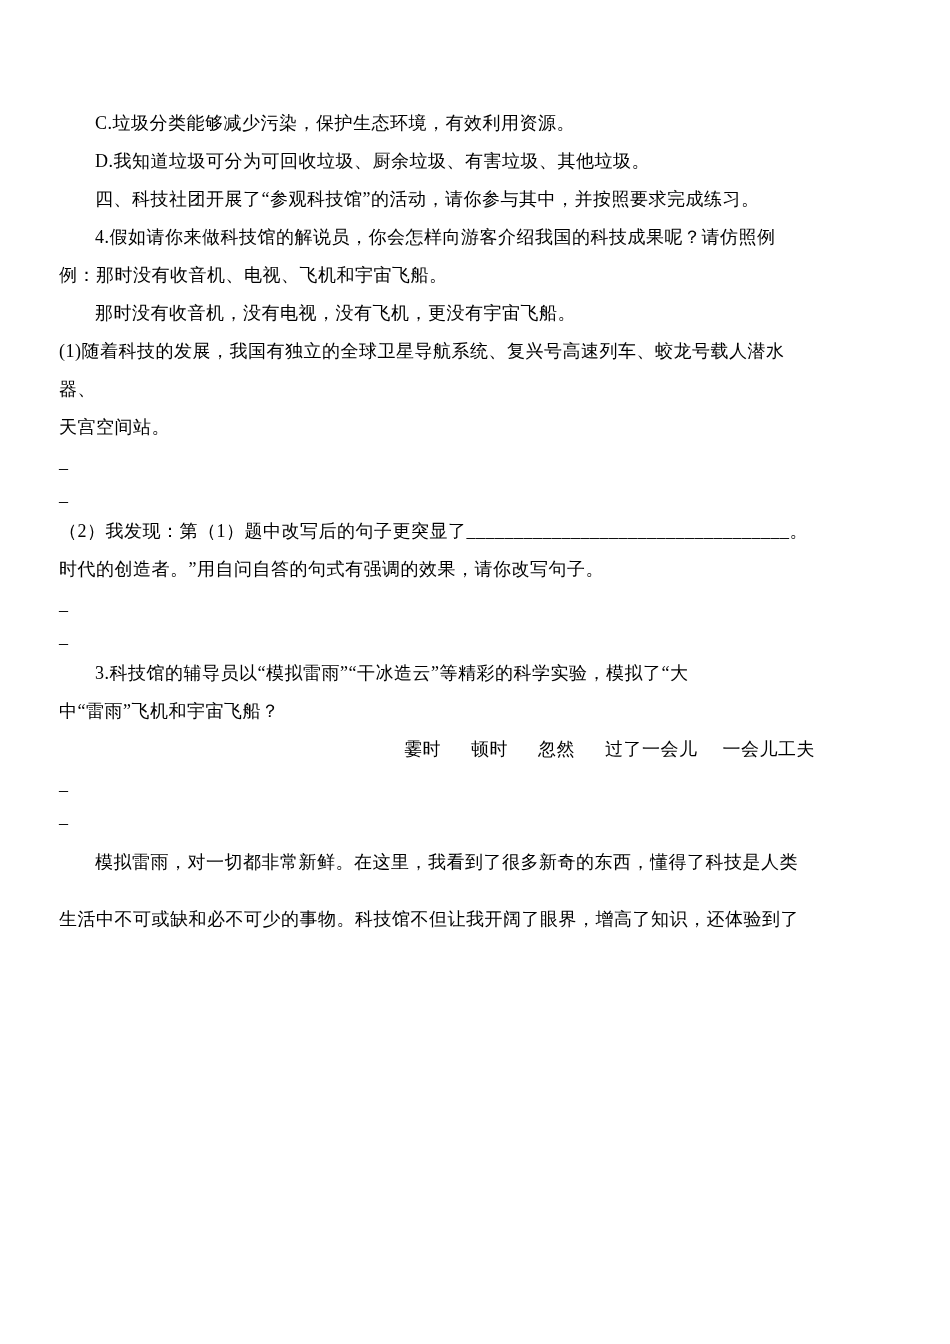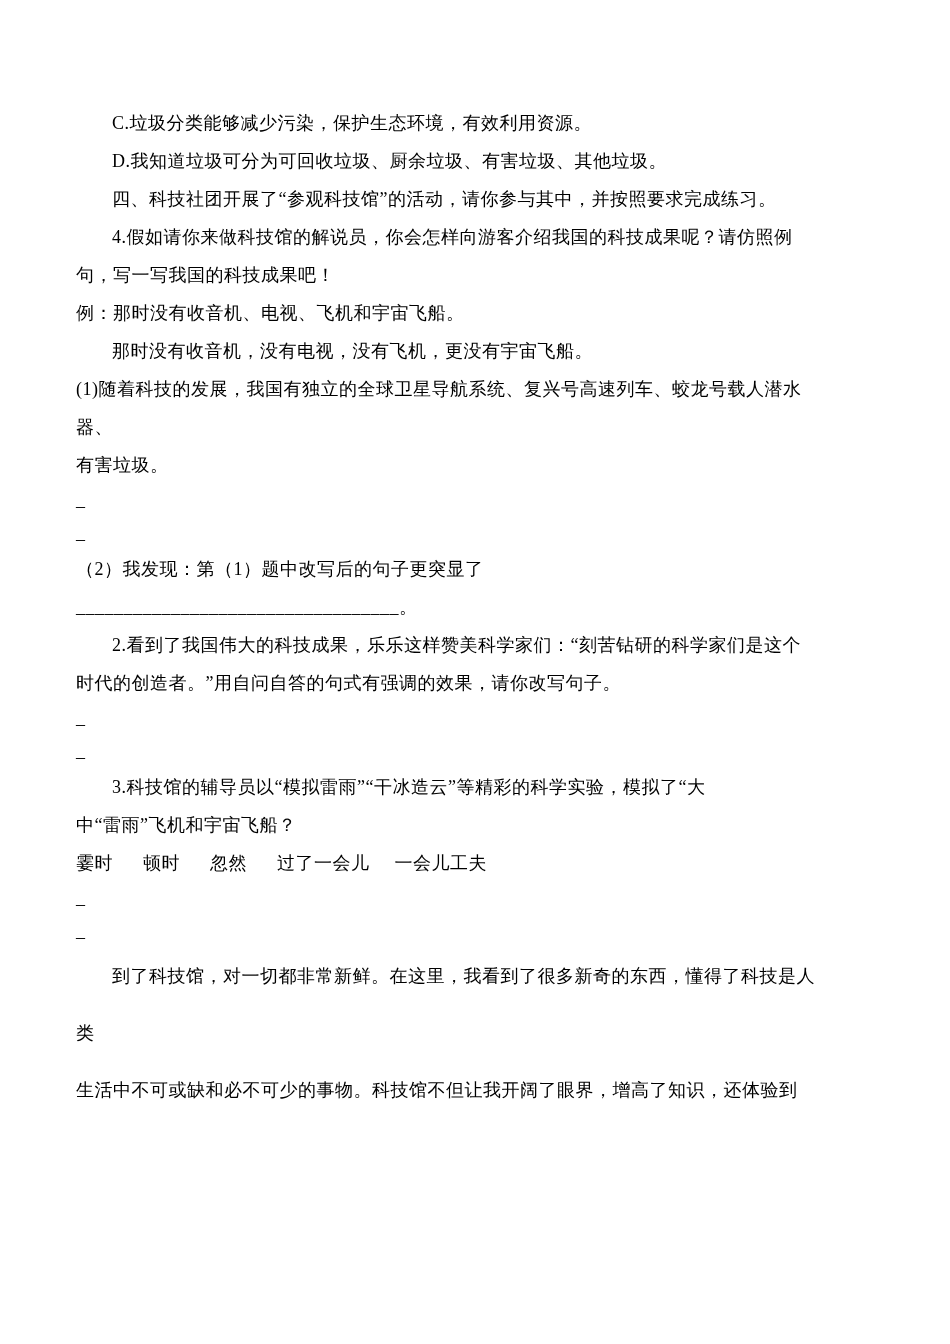--- a/index.html
+++ b/index.html
@@ -9,55 +9,53 @@
   }
   .page {
     position: relative;
     width: 950px;
     height: 1120px;
     background: #ffffff;
     color: #000000;
     font-family: "Liberation Serif", "DejaVu Serif", serif;
     font-size: 18px;
     box-sizing: border-box;
-    padding: 104px 135px 40px 76px;
+    padding: 104px 135px 40px 59px;
     overflow: hidden;
   }
   .line {
     white-space: pre-wrap;
     line-height: 38px;
     min-height: 38px;
     letter-spacing: 0.5px;
   }
   .line.indent2 { text-indent: 2em; }
-  .line.center  { text-align: left; font-family: Liberation Serif, serif; }
+  .line.center  { text-align: right; font-family: Liberation Serif, serif; }
   .line.blank   { line-height: 33px; min-height: 33px; }
   .line.wide    { line-height: 57px; min-height: 57px; }
 </style>
 </head>
 <body>
 
 <div class="page">
   <div class="line indent2">C.垃圾分类能够减少污染，保护生态环境，有效利用资源。</div>
   <div class="line indent2">D.我知道垃圾可分为可回收垃圾、厨余垃圾、有害垃圾、其他垃圾。</div>
   <div class="line indent2">四、科技社团开展了“参观科技馆”的活动，请你参与其中，并按照要求完成练习。</div>
   <div class="line indent2">4.假如请你来做科技馆的解说员，你会怎样向游客介绍我国的科技成果呢？请仿照例</div>
-  <div class="line">句，写一写我国的科技成果吧！</div>
   <div class="line">例：那时没有收音机、电视、飞机和宇宙飞船。</div>
   <div class="line indent2">那时没有收音机，没有电视，没有飞机，更没有宇宙飞船。</div>
   <div class="line">(1)随着科技的发展，我国有独立的全球卫星导航系统、复兴号高速列车、蛟龙号载人潜水器、</div>
-  <div class="line">有害垃圾。</div>
+  <div class="line">天宫空间站。</div>
   <div class="line blank">_</div>
   <div class="line blank">_</div>
   <div class="line">（2）我发现：第（1）题中改写后的句子更突显了__________________________________。</div>
-  <div class="line indent2">2.看到了我国伟大的科技成果，乐乐这样赞美科学家们：“刻苦钻研的科学家们是这个</div>
   <div class="line">时代的创造者。”用自问自答的句式有强调的效果，请你改写句子。</div>
   <div class="line blank">_</div>
   <div class="line blank">_</div>
   <div class="line indent2">3.科技馆的辅导员以“模拟雷雨”“干冰造云”等精彩的科学实验，模拟了“大</div>
   <div class="line">中“雷雨”飞机和宇宙飞船？</div>
   <div class="line center">霎时      顿时      忽然      过了一会儿     一会儿工夫</div>
   <div class="line blank">_</div>
   <div class="line blank">_</div>
-  <div class="line indent2 wide">到了科技馆，对一切都非常新鲜。在这里，我看到了很多新奇的东西，懂得了科技是人类</div>
+  <div class="line indent2 wide">模拟雷雨，对一切都非常新鲜。在这里，我看到了很多新奇的东西，懂得了科技是人类</div>
   <div class="line wide">生活中不可或缺和必不可少的事物。科技馆不但让我开阔了眼界，增高了知识，还体验到了</div>
 
 </div>
 
 </body></html>

